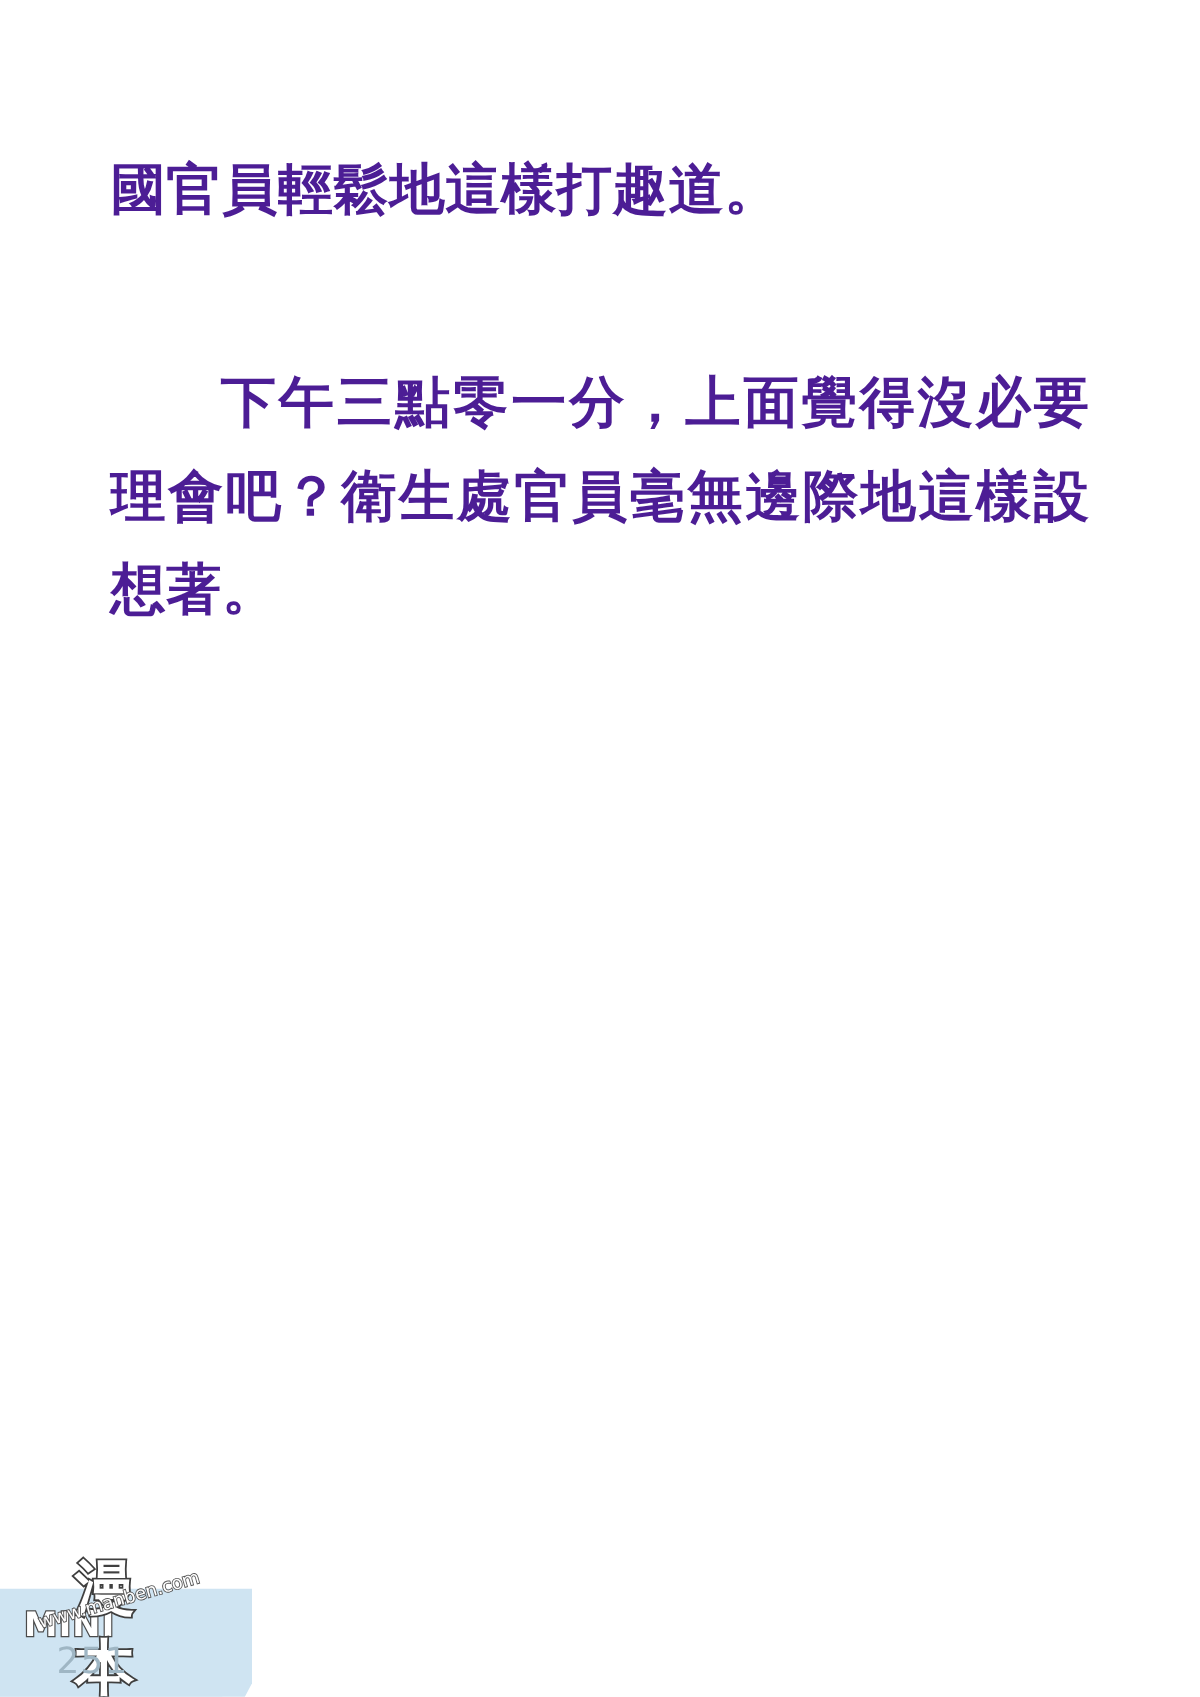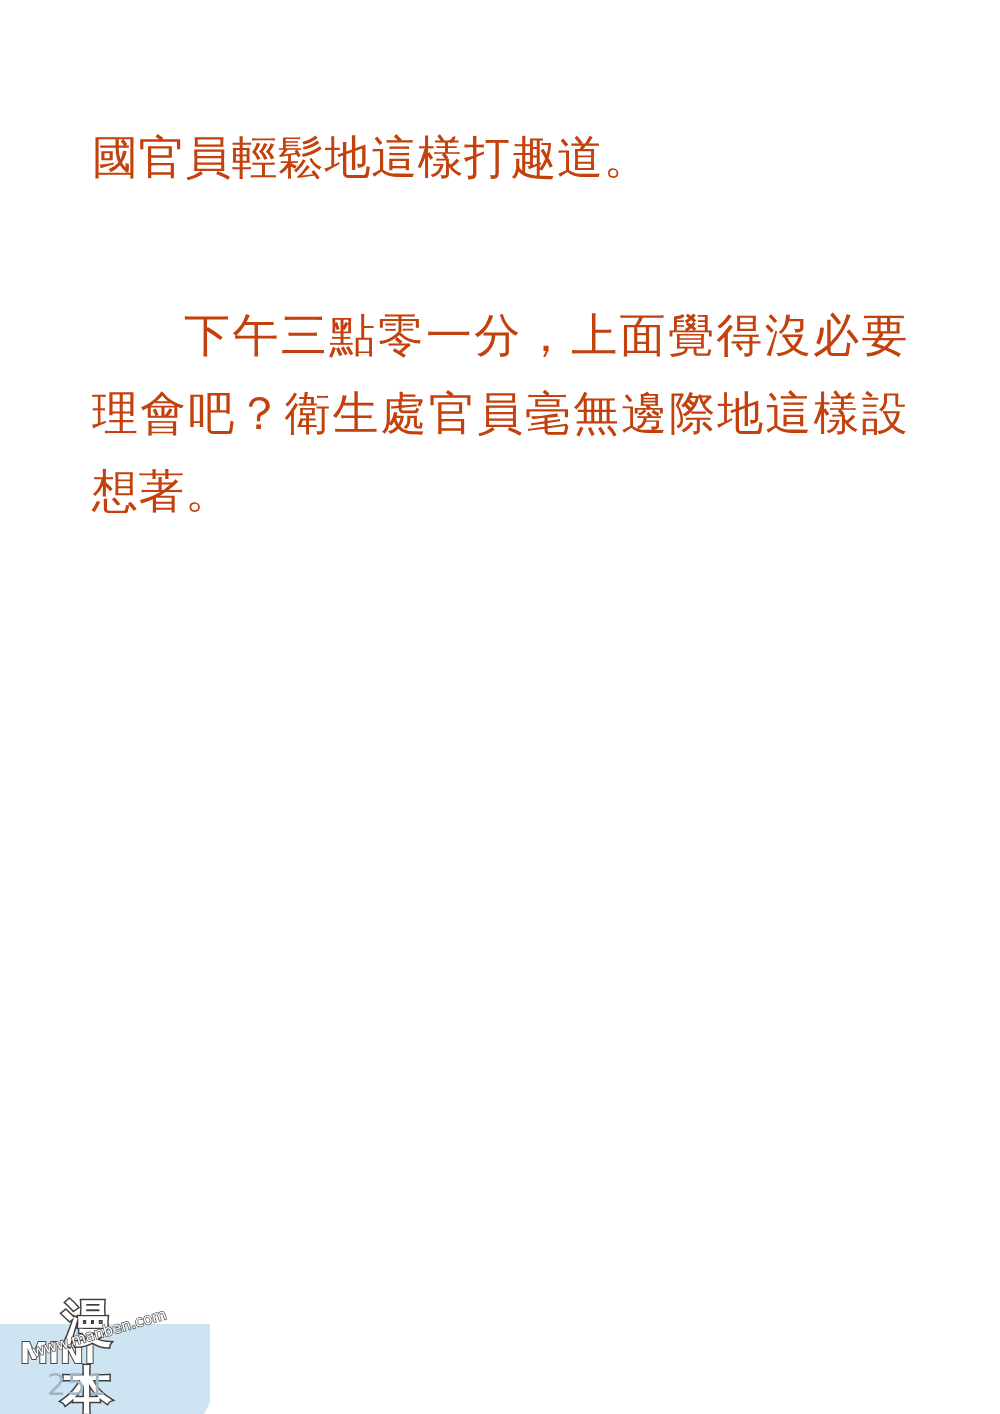--- a/index.html
+++ b/index.html
@@ -24,22 +24,22 @@
   .text-body {
     position: absolute;
     left: 92px;
     top: 118px;
     width: 816px;
   }
 
   .para {
     font-size: 46px;
     line-height: 78px;
-    color: #c2410c;
-    font-weight: 400;
+    color: #4c1d95;
+    font-weight: 700;
     letter-spacing: 0.5px;
     text-align: justify;
     text-justify: inter-character;
     margin: 0;
   }
 
   .para.indent {
     text-indent: 92px;
   }
 

